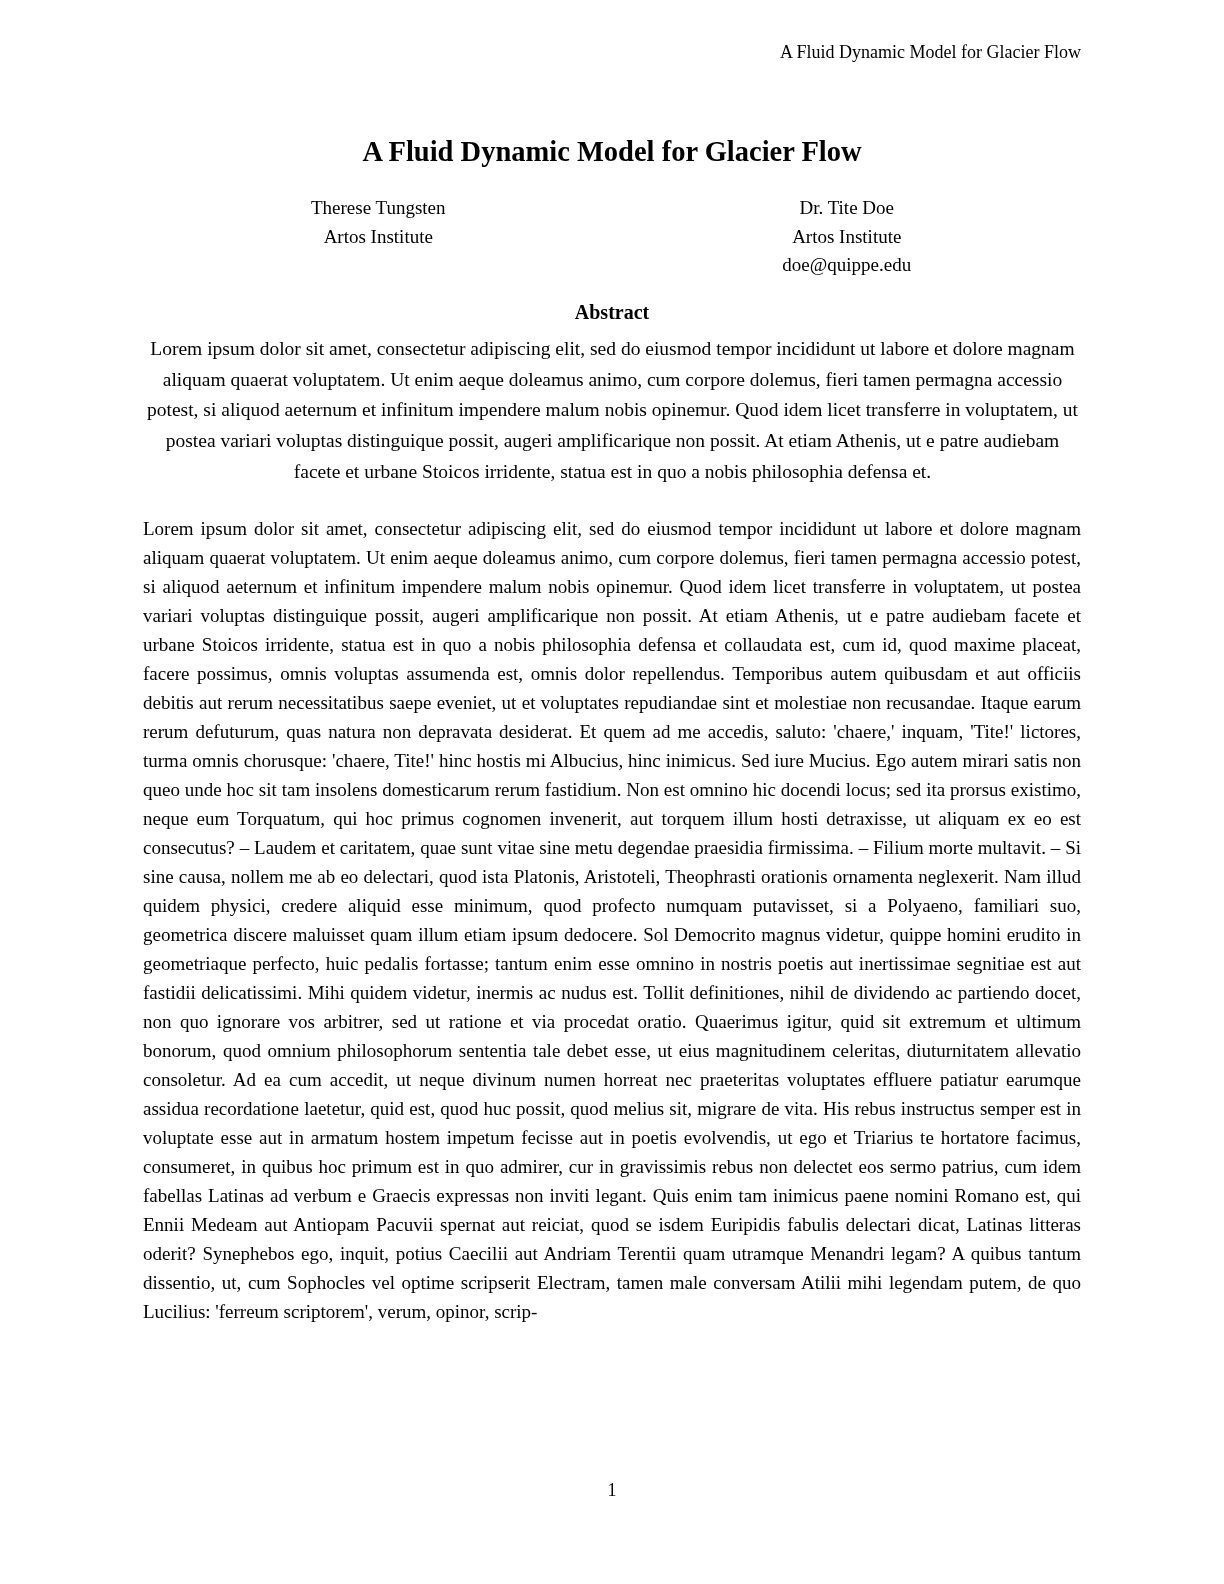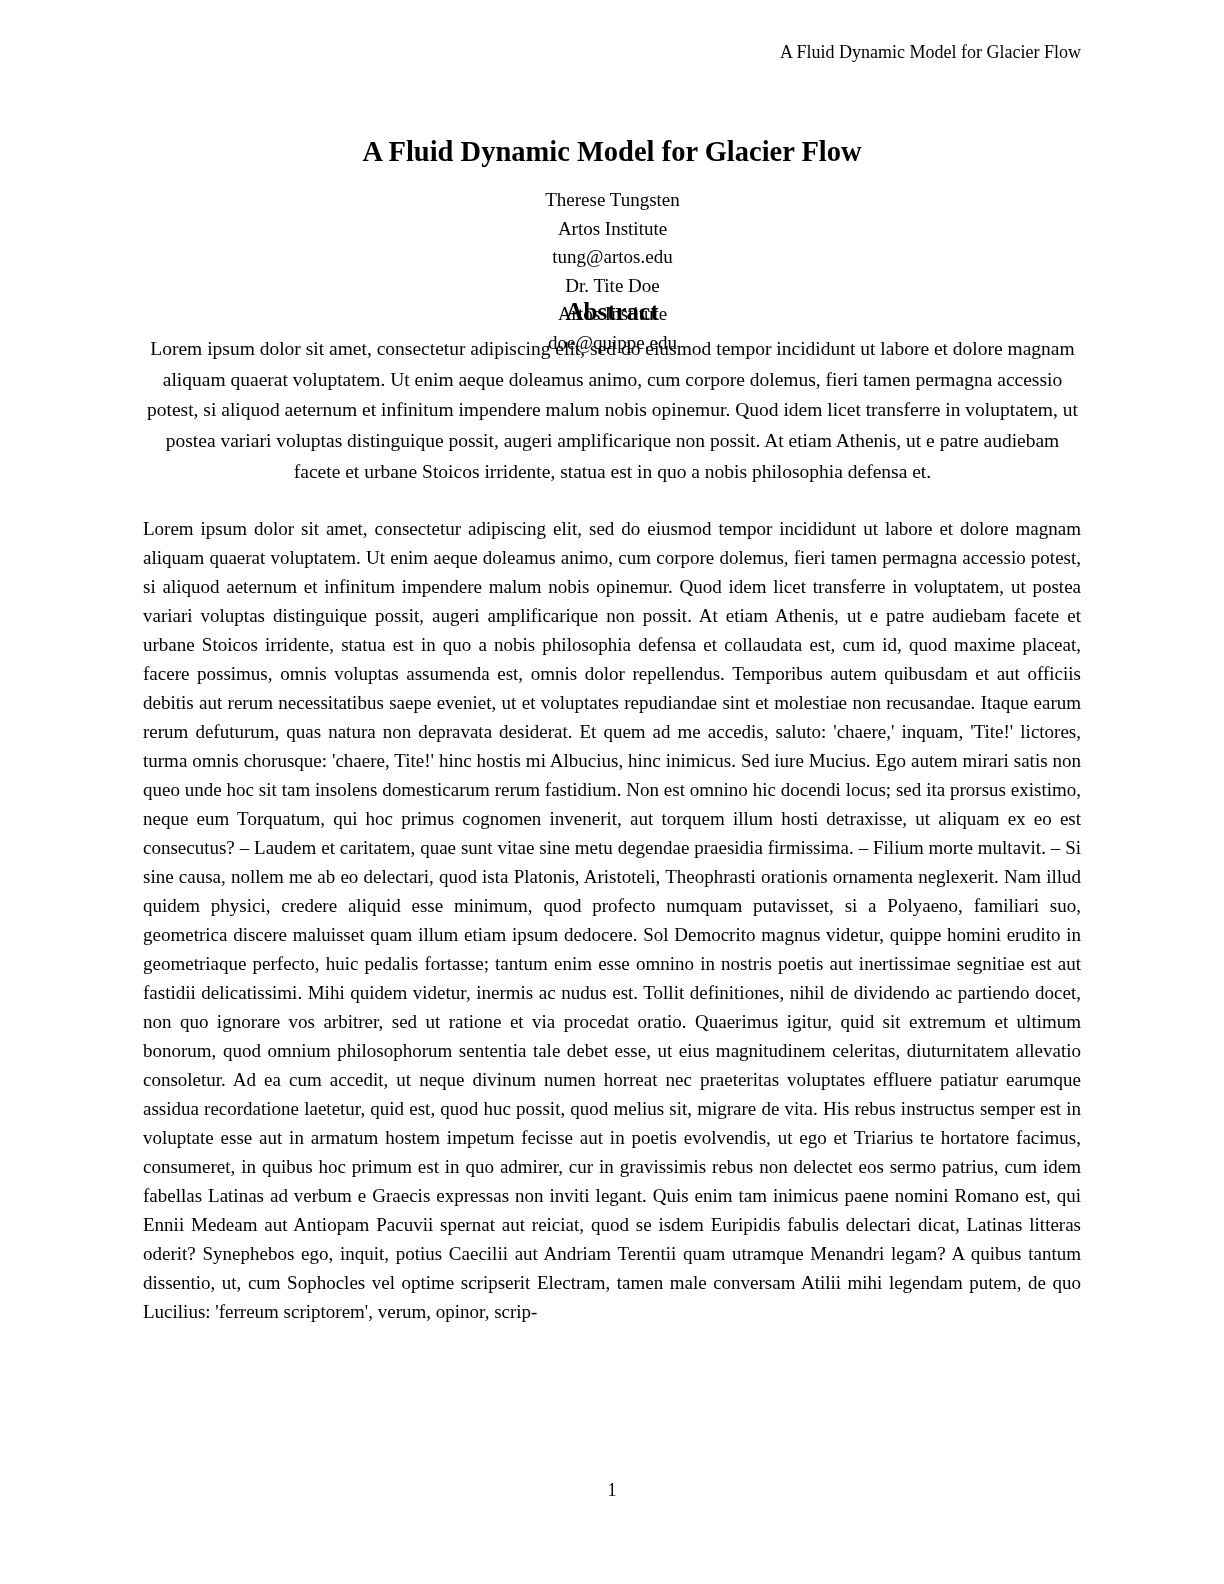--- a/index.html
+++ b/index.html
@@ -32,39 +32,39 @@
     top: 134px;
     left: 0;
     width: 100%;
     text-align: center;
     font-size: 28.5px;
     font-weight: bold;
     line-height: 36px;
   }
   .authors-row {
     position: absolute;
-    top: 186px;
+    top: 194px;
     left: 144px;
     width: 937px;
     display: flex;
-    flex-direction: column;
+    flex-direction: row;
   }
   .author-block {
     flex: 1 1 50%;
     text-align: center;
     font-size: 19px;
     line-height: 28.5px;
   }
   .abstract-heading {
     position: absolute;
     top: 299px;
     left: 0;
     width: 100%;
     text-align: center;
-    font-size: 25px;
+    font-size: 20px;
     font-weight: bold;
     line-height: 26px;
   }
   .abstract-text {
     position: absolute;
     top: 334px;
     left: 147px;
     width: 931px;
     text-align: center;
     font-size: 19.5px;
@@ -95,21 +95,20 @@
 <div class="page">
 
   <div class="running-header">A Fluid Dynamic Model for Glacier Flow</div>
 
   <h1 class="paper-title" style="margin:0;">A Fluid Dynamic Model for Glacier Flow</h1>
 
   <div class="authors-row">
     <div class="author-block">
       <div>Therese Tungsten</div>
       <div>Artos Institute</div>
-      <div>tung@artos.edu</div>
     </div>
     <div class="author-block">
       <div>Dr. Tite Doe</div>
       <div>Artos Institute</div>
       <div>doe@quippe.edu</div>
     </div>
   </div>
 
   <div class="abstract-heading">Abstract</div>
 

